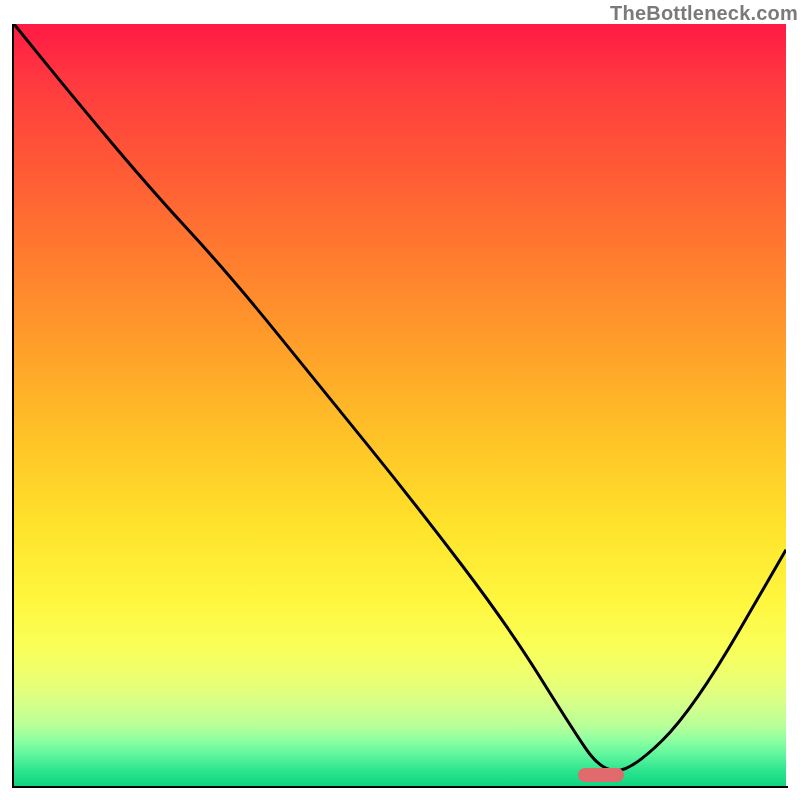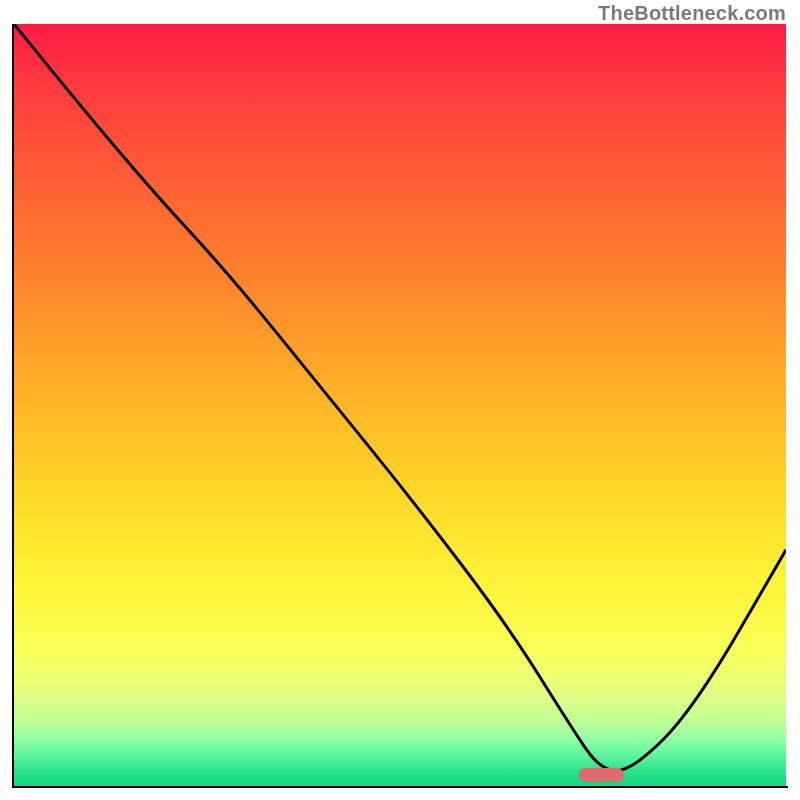--- a/index.html
+++ b/index.html
@@ -36,21 +36,21 @@
       #b9ff98 92%,
       #8effa2 94%,
       #5cf59d 96%,
       #2de48e 98%,
       #0ed67f 100%
     );
   }
   .watermark {
     position: absolute;
     top: 2px;
-    right: 14px;
+    right: 2px;
     font-family: Arial, Helvetica, sans-serif;
     font-size: 20px;
     font-weight: 600;
     color: #7a7a7a;
     letter-spacing: 0.2px;
     text-align: right;
   }
   svg.curve {
     position: absolute;
     left: 14px;

